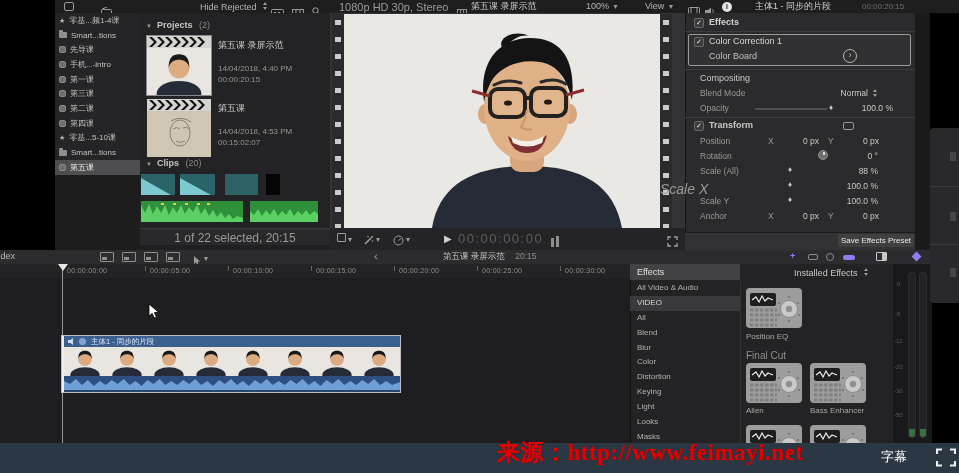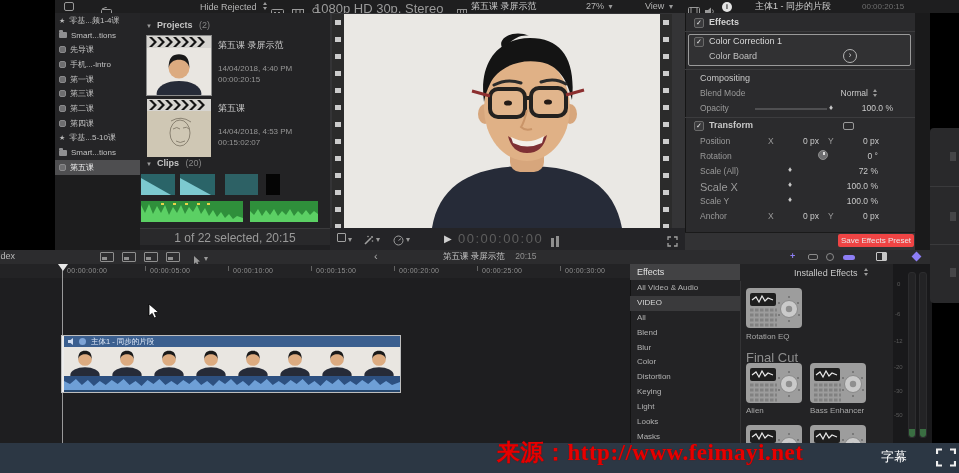--- a/index.html
+++ b/index.html
@@ -110,31 +110,31 @@
           <line x1="4" y1="0" x2="4" y2="8" stroke="#9a9a9a"></line>
           <line x1="8" y1="0" x2="8" y2="8" stroke="#9a9a9a"></line>
         </svg>
     </div>
     <div class="abs" style="left:312px;top:2px;width:9px;height:9px;">
       <svg width="9" height="9">
           <circle cx="3.5" cy="3.5" r="2.7" stroke="#a5a5a5" fill="none"></circle>
           <line x1="5.6" y1="5.6" x2="8.4" y2="8.4" stroke="#a5a5a5" stroke-width="1.3"></line>
         </svg>
     </div>
-    <div class="t" style="left:314px;top:2px;font-size:13px;color:#9a9a9a;text-decoration:underline;">1080p HD 30p, Stereo</div>
+    <div class="t" style="left:339px;top:2px;font-size:11px;color:#9a9a9a;">1080p HD 30p, Stereo</div>
     <div class="abs" style="left:457px;top:3px;width:10px;height:8px;">
       <svg width="10" height="8">
           <rect x="0.5" y="0.5" width="9" height="7" fill="none" stroke="#8f8f8f"></rect>
           <line x1="3.5" y1="0" x2="3.5" y2="8" stroke="#8f8f8f"></line>
           <line x1="6.5" y1="0" x2="6.5" y2="8" stroke="#8f8f8f"></line>
         </svg>
     </div>
     <div class="t" style="left:471px;top:2px;color:#cfcfcf;">第五课 录屏示范</div>
     <div class="t" style="left:586px;top:2px;color:#b5b5b5;">
-      <span>27%</span>
+      <span>100%</span>
       <span class="chev" style="position:static;margin-left:2px;">▾</span>
     </div>
     <div class="t" style="left:645px;top:2px;color:#b5b5b5;">
       <span>View</span>
       <span class="chev" style="position:static;margin-left:2px;">▾</span>
     </div>
 
     <div class="abs" style="left:688px;top:2px;width:12px;height:9px;">
       <svg width="12" height="9">
           <rect x="0.5" y="0.5" width="11" height="8" rx="1" fill="none" stroke="#9a9a9a"></rect>
@@ -371,35 +371,35 @@
     <div class="t val" style="left:795px;top:137px;width:24px;text-align:right;font-size:8.5px;">0 px</div>
     <div class="t lbl" style="left:828px;top:137px;font-size:8.5px;">Y</div>
     <div class="t val" style="left:855px;top:137px;width:24px;text-align:right;font-size:8.5px;">0 px</div>
     <div class="t lbl" style="left:700px;top:152px;font-size:8.5px;">Rotation</div>
     <div class="abs" style="left:818px;top:150px;width:10px;height:10px;background:#6e6e70;border-radius:50%;border:1px solid #8c8c8c;box-sizing:border-box;">
         <div class="abs" style="left:4px;top:1px;width:2px;height:3px;background:#ddd;"></div>
       </div>
     <div class="t val" style="left:850px;top:152px;width:28px;text-align:right;font-size:8.5px;">0 °</div>
     <div class="t lbl" style="left:700px;top:167px;font-size:8.5px;">Scale (All)</div>
     <div class="diamond" style="left:788px;top:166px;">♦</div>
-    <div class="t val" style="left:840px;top:167px;width:38px;text-align:right;font-size:8.5px;">72 %</div>
-    <div class="t lbl" style="left:700px;top:182px;font-size:11px;">Scale X</div>
+    <div class="t val" style="left:840px;top:167px;width:38px;text-align:right;font-size:8.5px;">88 %</div>
+    <div class="t lbl" style="left:660px;top:182px;font-size:14px;font-style:italic;">Scale X</div>
     <div class="diamond" style="left:788px;top:181px;">♦</div>
     <div class="t val" style="left:833px;top:182px;width:45px;text-align:right;font-size:8.5px;">100.0 %</div>
     <div class="t lbl" style="left:700px;top:197px;font-size:8.5px;">Scale Y</div>
     <div class="diamond" style="left:788px;top:196px;">♦</div>
     <div class="t val" style="left:833px;top:197px;width:45px;text-align:right;font-size:8.5px;">100.0 %</div>
     <div class="t lbl" style="left:700px;top:212px;font-size:8.5px;">Anchor</div>
     <div class="t lbl" style="left:768px;top:212px;font-size:8.5px;">X</div>
     <div class="t val" style="left:795px;top:212px;width:24px;text-align:right;font-size:8.5px;">0 px</div>
     <div class="t lbl" style="left:828px;top:212px;font-size:8.5px;">Y</div>
     <div class="t val" style="left:855px;top:212px;width:24px;text-align:right;font-size:8.5px;">0 px</div>
 
     <div class="panel" style="left:685px;top:232px;width:230px;height:18px;background:#323234;border-top:1px solid #1a1a1a;"></div>
-    <div class="abs" style="left:838px;top:234px;width:76px;height:13px;background:#ef4444;border-radius:2px;overflow:hidden;color:#e8e8e8;font-size:8px;line-height:13px;text-align:center;"><span>Save Effects Preset</span></div>
+    <div class="abs" style="left:838px;top:234px;width:76px;height:13px;background:#404040;border-radius:2px;overflow:hidden;color:#e8e8e8;font-size:8px;line-height:13px;text-align:center;"><span>Save Effects Preset</span></div>
     <div class="panel" style="left:915px;top:13px;width:15px;height:237px;background:#1a1a1b;"></div>
 
     <div class="panel" style="left:0;top:250px;width:930px;height:14px;background:#2c2c2e;border-bottom:1px solid #1a1a1a;"></div>
     <div class="t" style="left:-7px;top:252px;color:#b8b8b8;">Index</div>
     <div class="tlc" style="left:100px;top:252px;"></div>
     <div class="tlc" style="left:122px;top:252px;"></div>
     <div class="tlc" style="left:144px;top:252px;"></div>
     <div class="tlc" style="left:166px;top:252px;"></div>
     <div class="abs" style="left:193px;top:252px;width:8px;height:10px;">
       <svg width="8" height="10">
@@ -505,22 +505,22 @@
       <div class="cat">Distortion</div>
       <div class="cat">Keying</div>
       <div class="cat">Light</div>
       <div class="cat">Looks</div>
       <div class="cat">Masks</div>
     </div>
     <div class="abs" style="left:740px;top:281px;width:1px;height:162px;background:#343436;"></div>
     <div class="abs" style="left:746px;top:288px;width:56px;height:40px;"><svg width="56" height="40">
           <use href="#fx-thumb" width="56" height="40"></use>
         </svg></div>
-    <div class="t" style="left:746px;top:333px;font-size:8px;color:#a8a8a8;">Rotation EQ</div>
-    <div class="t" style="left:746px;top:351px;font-size:13px;color:#8f8f8f;">Final Cut</div>
+    <div class="t" style="left:746px;top:333px;font-size:8px;color:#a8a8a8;">Position EQ</div>
+    <div class="t" style="left:746px;top:351px;font-size:10px;color:#8f8f8f;">Final Cut</div>
     <div class="abs" style="left:746px;top:363px;width:56px;height:40px;"><svg width="56" height="40">
           <use href="#fx-thumb" width="56" height="40"></use>
         </svg></div>
     <div class="abs" style="left:810px;top:363px;width:56px;height:40px;"><svg width="56" height="40">
           <use href="#fx-thumb" width="56" height="40"></use>
         </svg></div>
     <div class="t" style="left:746px;top:407px;font-size:8px;color:#a8a8a8;">Alien</div>
     <div class="t" style="left:810px;top:407px;font-size:8px;color:#a8a8a8;">Bass Enhancer</div>
     <div class="abs" style="left:746px;top:425px;width:56px;height:18px;overflow:hidden;"><svg width="56" height="40">
           <use href="#fx-thumb" width="56" height="40"></use>

